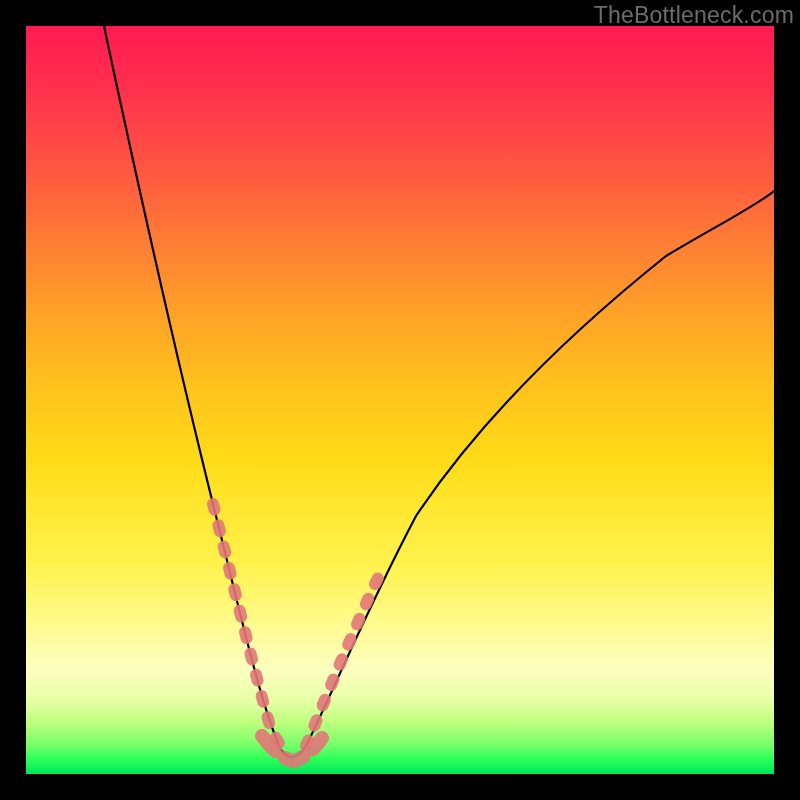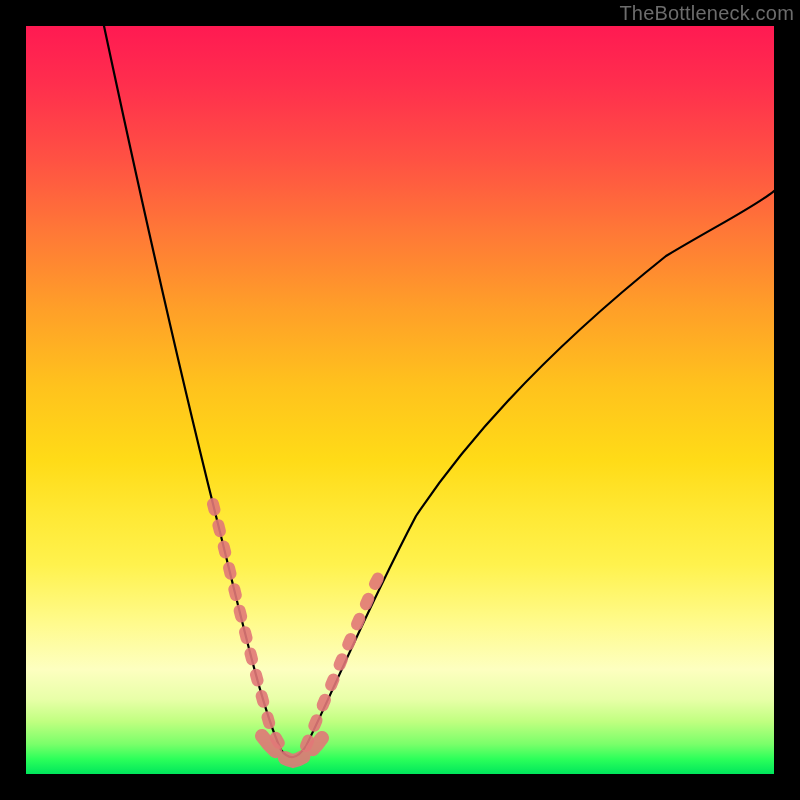--- a/index.html
+++ b/index.html
@@ -65,21 +65,21 @@
     stroke-width: 14;
     stroke-linecap: round;
     stroke-dasharray: 20 12;
     opacity: 0.9;
   }
   .watermark {
     position: absolute;
     top: 2px;
     right: 6px;
     color: #6c6c6c;
-    font-size: 20px;
+    font-size: 23px;
     font-weight: 400;
     letter-spacing: 0.2px;
     user-select: none;
   }
 </style>
 </head>
 <body>
 
 <div class="watermark">TheBottleneck.com</div>
 

